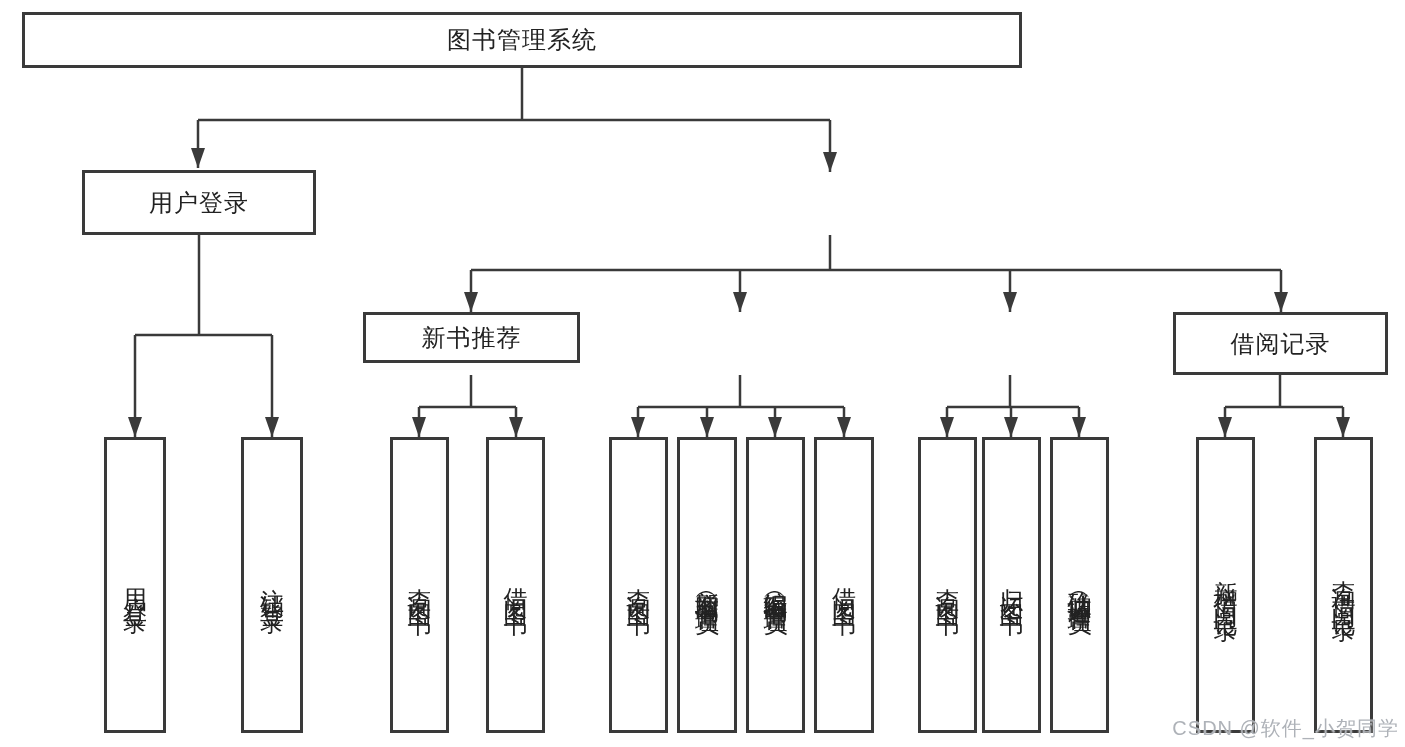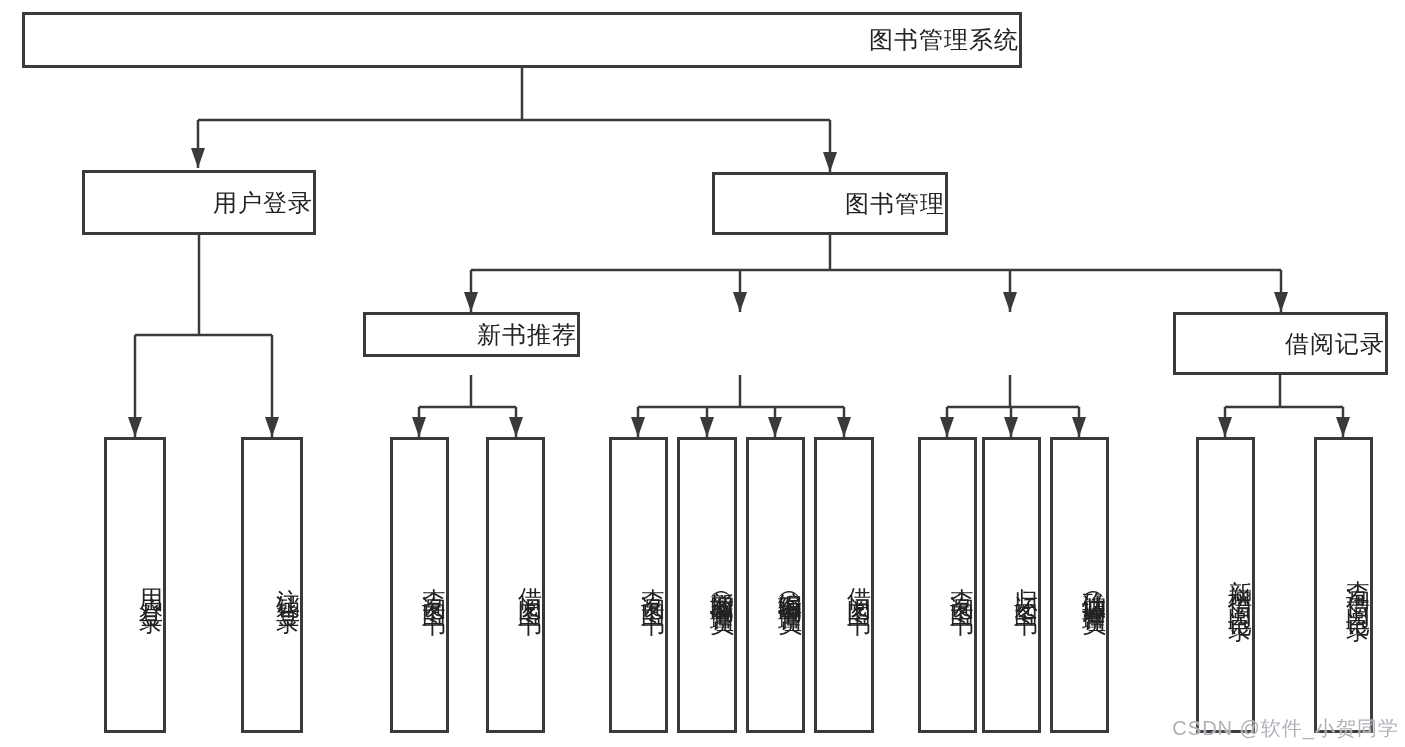--- a/index.html
+++ b/index.html
@@ -20,21 +20,21 @@
     left: 0;
     top: 0;
   }
   .node {
     position: absolute;
     box-sizing: border-box;
     background: #ffffff;
     border: 3px solid #3a3a3a;
     display: flex;
     align-items: center;
-    justify-content: flex-end;
+    justify-content: center;
     color: #222222;
   }
   .node.h span {
     font-size: 24px;
     letter-spacing: 1px;
     white-space: nowrap;
   }
   .node.v span {
     writing-mode: vertical-rl;
     text-orientation: mixed;
@@ -112,25 +112,22 @@
     </g>
   </svg>
 
   <div class="node h" style="left:22px;top:12px;width:1000px;height:56px">
     <span>图书管理系统</span>
   </div>
 
   <div class="node h" style="left:82px;top:170px;width:234px;height:65px">
     <span>用户登录</span>
   </div>
-  <div class="node h" style="left:712px;top:172px;width:236px;height:63px">
-    <span>图书管理</span>
-  </div>
 
-  <div class="node h" style="left:363px;top:312px;width:217px;height:45px">
+  <div class="node h" style="left:363px;top:312px;width:217px;height:51px">
     <span>新书推荐</span>
   </div>
   <div class="node h" style="left:1173px;top:312px;width:215px;height:63px">
     <span>借阅记录</span>
   </div>
 
   <div class="node v" style="left:104px;top:437px;width:62px;height:296px">
     <span>用户登录</span>
   </div>
   <div class="node v" style="left:241px;top:437px;width:62px;height:296px">

